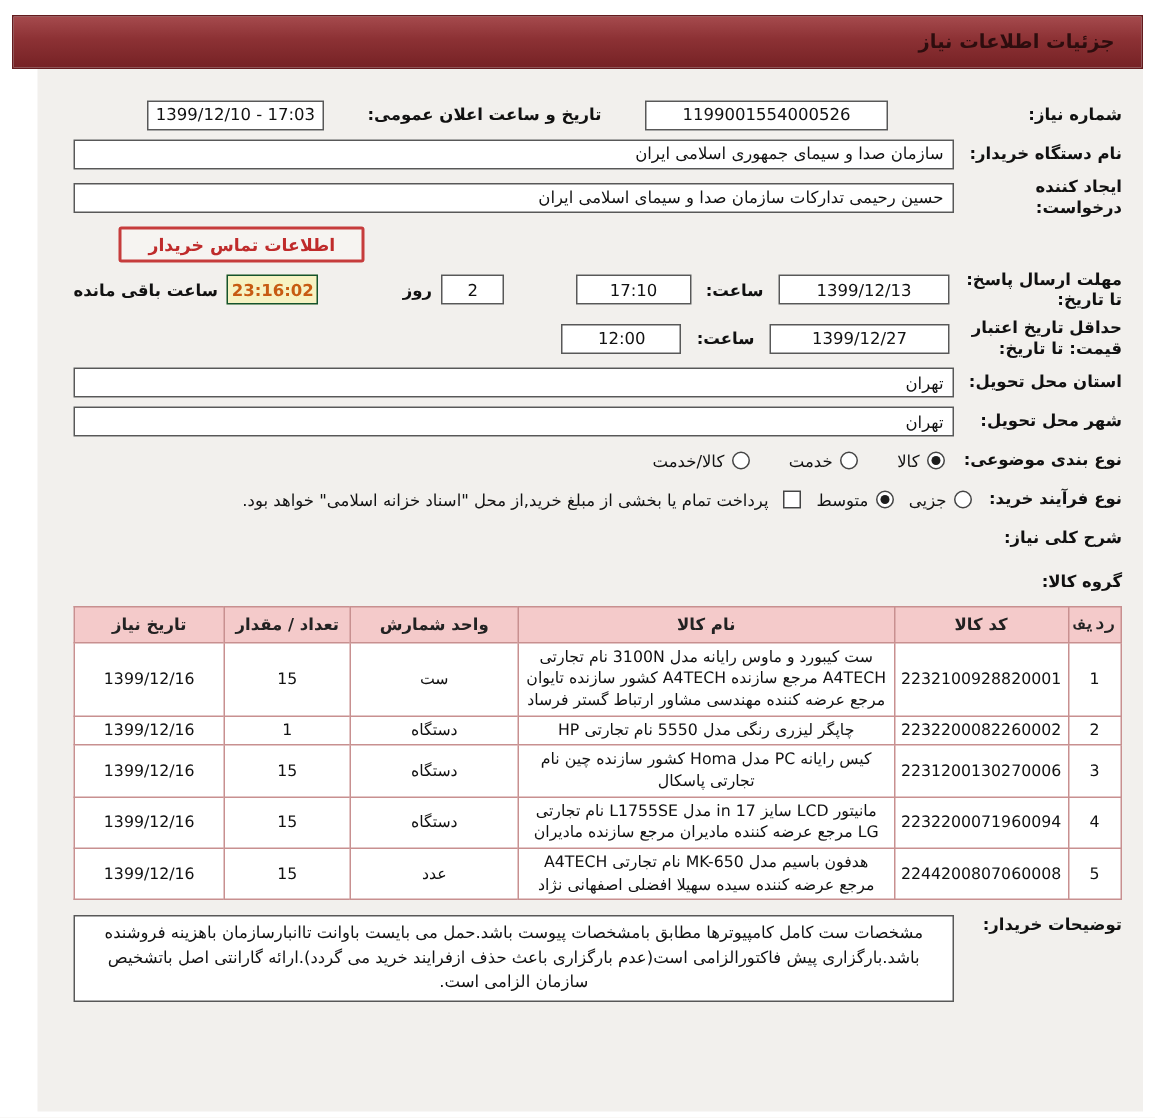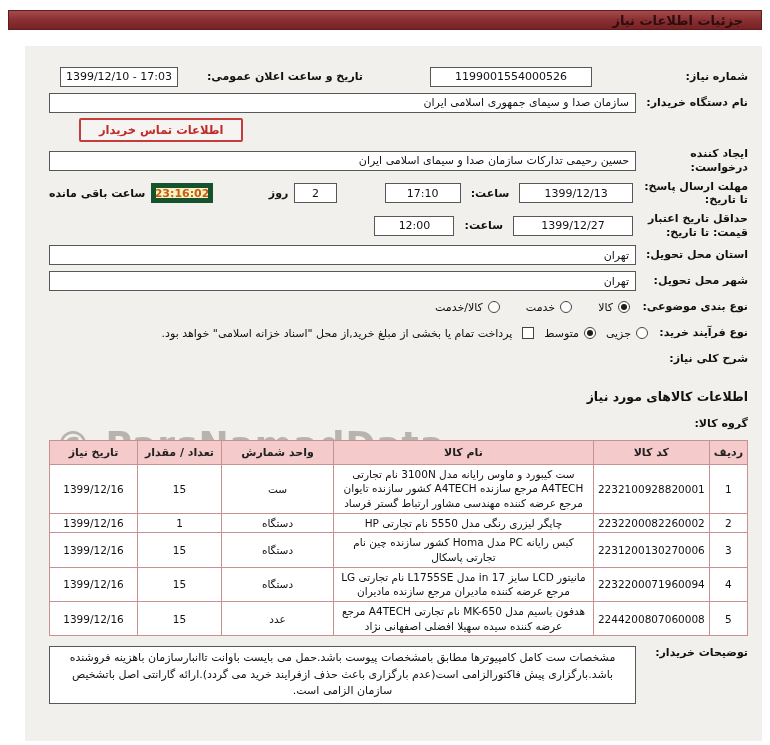--- a/index.html
+++ b/index.html
@@ -6,21 +6,21 @@
   html,body { width:770px; height:745px; }
   body {
     background:#ffffff;
     font-family:"DejaVu Sans", sans-serif;
     position:relative;
     overflow:hidden;
     direction:rtl;
     color:#111;
   }
   .titlebar {
-    position:absolute; top:10px; right:8px; width:754px; height:20px;
+    position:absolute; top:10px; right:8px; width:754px; height:36px;
     background:linear-gradient(180deg,#a54a4d 0%, #8c3134 45%, #762225 100%);
     border:1px solid #641b1e;
     display:flex; align-items:center; padding:0 18px;
   }
   .titlebar .title { font-size:13px; font-weight:bold; color:#2d0d0e; }
   .panel {
     position:absolute; top:46px; right:8px; width:737px; height:695px;
     background:#f2f0ed;
     padding:20px 14px 8px 24px;
     direction:rtl;
@@ -34,33 +34,33 @@
   .lbl.inline { width:auto; flex:0 0 auto; }
   .box {
     background:#fff; border:1px solid #585858; height:20px;
     font-size:11px; display:flex; align-items:center; padding:0 6px;
     overflow:hidden; white-space:nowrap;
   }
   .center { justify-content:center; }
   .ltr { direction:ltr; }
   .w160 { width:162px; } .w118 { width:118px; } .w120 { width:120px; }
   .w80 { width:80px; } .w44 { width:44px; } .wide { width:666px; }
-  .mr44 { margin-right:44px;margin-left:38px; } .mr20 { margin-right:29px; } .mr16 { margin-right:3px; }
+  .mr44 { margin-right:44px; } .mr20 { margin-right:29px; } .mr16 { margin-right:3px; }
   .mr10 { margin-right:10px; } .mr48 { margin-right:48px; } .mr6 { margin-right:6px; }
   .mr56 { margin-right:56px; }
   .contact-btn {
     border:2px solid #c63c3c; color:#bf2b2b; background:#f6f4f1;
     font-family:"DejaVu Sans", sans-serif;
     font-size:11.5px; font-weight:bold; padding:3px 18px; border-radius:2px;
     cursor:pointer;
   }
   .btn-row { justify-content:flex-end; }
   .btn-row .contact-btn { margin-left:30px; }
   .time-left {
-    background:#f6f2c3; border:5px solid #14532d; color:#c75b12;
+    background:#f6f2c3; border:1px solid #14532d; color:#c75b12;
     font-weight:bold; width:64px;
   }
   .small-lbl { font-size:11px; font-weight:bold; flex:0 0 auto; }
   .radio {
     width:12px; height:12px; border:1px solid #444; border-radius:50%;
     background:#fff; display:inline-flex; align-items:center; justify-content:center;
     flex:0 0 auto; cursor:pointer;
   }
   .radio.checked::after { content:""; width:6px; height:6px; border-radius:50%; background:#1d1d1d; }
   .checkbox {
@@ -80,22 +80,22 @@
   table.goods {
     width:100%; border-collapse:collapse; background:#fff;
     position:relative; z-index:2; margin-top:2px;
   }
   table.goods th, table.goods td { border:1px solid #c89090; padding:2px 4px; }
   table.goods th {
     background:#f4caca; font-size:11px; font-weight:bold; height:24px; color:#222;
   }
   table.goods td { font-size:10.5px; text-align:center; vertical-align:middle; }
   td.name-cell { text-align:right; line-height:1.4; padding:3px 6px; }
-  .col-idx { width:34px; } .col-code { width:114px; } .col-unit { width:112px; }
-  .col-qty { width:84px; } .col-date { width:88px; }
+  .col-idx { width:34px;font-family:Liberation Mono, monospace; } .col-code { width:114px; } .col-unit { width:112px; }
+  .col-qty { width:84px; } .col-date { width:100px; }
   .notes-row { margin-top:10px; align-items:flex-start; }
   .notesbox {
     flex:1; background:#fff; border:1px solid #585858; min-height:46px;
     font-size:11px; line-height:1.5; padding:3px 8px; text-align:center; white-space:normal;
   }
   .watermark {
     position:absolute; top:378px; left:30px; width:440px;
     direction:ltr; text-align:left;
     font-size:36px; font-weight:bold; color:#b7b3ae; letter-spacing:1px;
     z-index:1; user-select:none;
@@ -123,28 +123,28 @@
     <div class="box center ltr w160 mr44">1199001554000526</div>
     <div class="small-lbl mr20">تاریخ و ساعت اعلان عمومی:</div>
     <div class="box center ltr w118 mr20">1399/12/10 - 17:03</div>
   </div>
 
   <div class="row">
     <div class="lbl">نام دستگاه خریدار:</div>
     <div class="box wide">سازمان صدا و سیمای جمهوری اسلامی ایران</div>
   </div>
 
-  <div class="row btn-row">
-    <button class="contact-btn">اطلاعات تماس خریدار</button>
-  </div>
-
   <div class="row">
     <div class="lbl">ایجاد کننده
 درخواست:</div>
     <div class="box wide">حسین رحیمی تدارکات سازمان صدا و سیمای اسلامی ایران</div>
+  </div>
+
+  <div class="row btn-row">
+    <button class="contact-btn">اطلاعات تماس خریدار</button>
   </div>
 
   <div class="row">
     <div class="lbl">مهلت ارسال پاسخ:
 تا تاریخ:</div>
     <div class="box center ltr w120 mr16">1399/12/13</div>
     <div class="small-lbl mr10">ساعت:</div>
     <div class="box center ltr w80 mr10">17:10</div>
     <div class="box center ltr w44 mr48">2</div>
     <div class="small-lbl mr6">روز</div>
@@ -197,21 +197,20 @@
       <span class="opt-lbl">متوسط</span>
     </div>
     <span class="checkbox"></span>
     <span class="longtext">پرداخت تمام یا بخشی از مبلغ خرید,از محل "اسناد خزانه اسلامی" خواهد بود.</span>
   </div>
 
   <div class="row top" style="margin-top:8px;">
     <div class="lbl">شرح کلی نیاز:</div>
   </div>
 
-  <div class="section-title">اطلاعات کالاهای مورد نیاز</div>
 
   <div class="row">
     <div class="lbl inline">گروه کالا:</div>
   </div>
 
   <table class="goods">
     <thead>
       <tr>
         <th class="col-idx">ردیف</th>
         <th class="col-code">کد کالا</th>

